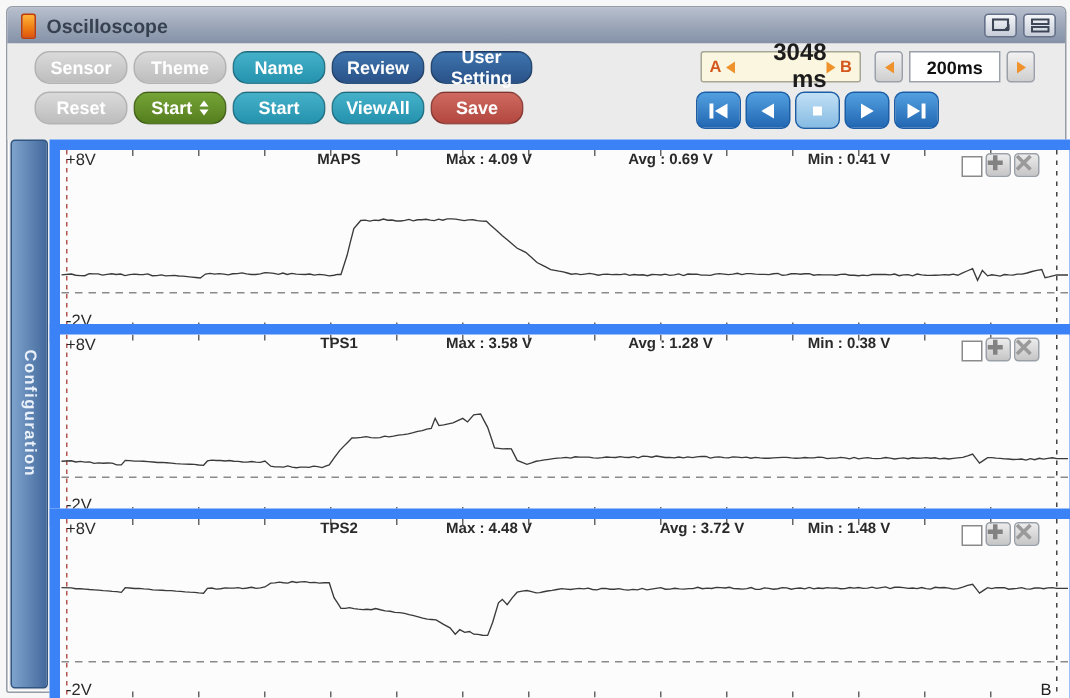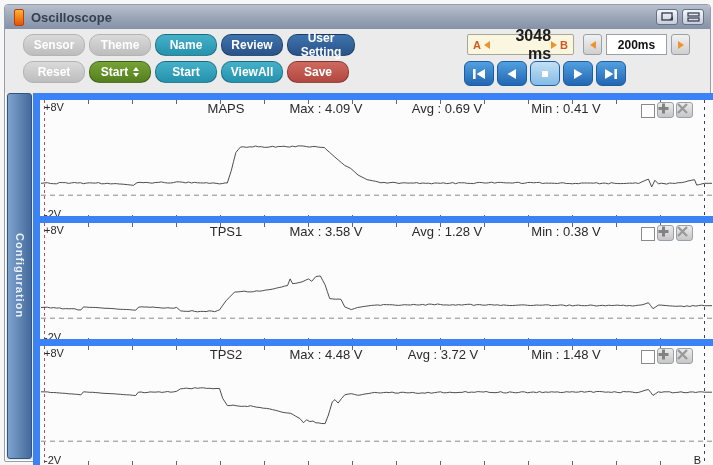--- a/index.html
+++ b/index.html
@@ -47,21 +47,21 @@
   .pb-btn{width:30px;height:25px;border:1px solid #1c5ea6;border-radius:6px;
     background:linear-gradient(#53a0e0,#2166b2);display:flex;align-items:center;justify-content:center;padding:0;cursor:pointer;}
   .pb-btn.active{background:linear-gradient(#c2e0f5,#85bbe3);}
   
   .sidebar{position:absolute;left:2px;top:88px;width:25px;height:366px;border:1px solid #2f5580;border-radius:3px;
     background:linear-gradient(90deg,#7ea3cd,#446a9d);display:flex;align-items:center;justify-content:center;box-sizing:border-box;}
   .sidebar span{writing-mode:vertical-rl;font-size:11px;font-weight:bold;color:#eaf1fa;letter-spacing:1px;}
   .channels{position:absolute;left:28px;top:88px;width:675px;height:367px;}
   .channel{position:absolute;left:0;width:673px;height:121px;border:7px solid #3b82f6;background:#fcfcfc;}
   .channel svg{position:absolute;left:0;top:0;}
-  .ch-label{position:absolute;top:1px;font-size:13px;color:#2a2a2a;white-space:nowrap;}
+  .ch-label{position:absolute;top:1px;font-size:10px;color:#2a2a2a;white-space:nowrap;font-weight:bold;}
   .centered{transform:translateX(-50%);}
   .scale{position:absolute;left:4px;font-size:11px;color:#2a2a2a;}
   .checkbox{position:absolute;left:601px;top:4px;width:12px;height:12px;background:#fff;border:1px solid #8a8a8a;cursor:pointer;}
   .mini-btn{position:absolute;top:2px;width:17px;height:16px;border:1px solid #9aa0a8;border-radius:3px;
     background:linear-gradient(#ececec,#c6c6c6);display:flex;align-items:center;justify-content:center;padding:0;cursor:pointer;}
   .b-label{position:absolute;right:12px;bottom:1px;font-size:11px;color:#222;}
 </style>
 </head>
 <body>
 
@@ -315,21 +315,21 @@
           <line x1="620.5" y1="115" x2="620.5" y2="119" stroke="#666" stroke-width="1"></line>
           <line x1="1" y1="95.2" x2="672" y2="95.2" stroke="#8a8a8a" stroke-width="1" stroke-dasharray="5 4"></line>
           <line x1="4.5" y1="0" x2="4.5" y2="119" stroke="#b5554f" stroke-width="1" stroke-dasharray="3 3"></line>
           <line x1="664.5" y1="0" x2="664.5" y2="119" stroke="#444444" stroke-width="1" stroke-dasharray="3 4"></line>
           <path d="M1,45.8L7.5,45.9L10.6,46.5L13.6,46.5L16.6,46.7L19.7,47.0L22.7,47.2L25.7,47.4L28.8,47.8L31.8,47.9L34.8,48.2L37.8,48.4L40.9,48.9L43.5,45.8L46.5,46.0L49.6,46.3L52.7,46.3L55.8,46.6L58.8,46.8L61.9,47.2L65.0,47.4L68.0,47.5L71.1,47.7L74.2,47.8L77.2,48.1L80.3,48.3L83.4,48.6L86.5,48.8L89.5,48.9L92.6,49.3L95.7,49.5L98.3,46.2L101.2,46.0L104.2,46.7L107.1,46.5L110.1,45.9L113.0,46.1L115.9,46.1L118.9,45.8L121.8,46.4L124.8,46.0L127.7,45.5L130.7,46.2L133.6,45.9L136.6,45.3L140.5,42.8L143.3,42.6L146.2,42.1L149.0,42.5L151.9,42.7L154.7,41.7L157.6,42.3L160.4,41.9L163.5,41.8L166.6,42.4L169.8,42.3L172.9,42.7L176.0,42.5L179.5,42.5L182.7,52.4L185.0,55.9L187.3,59.5L190.2,59.6L193.0,59.1L195.9,59.7L198.8,60.1L201.7,60.4L204.6,60.2L207.5,60.5L210.4,59.7L213.6,60.5L216.8,61.2L220.1,61.5L223.3,62.2L226.5,62.4L229.7,62.9L232.7,63.7L235.8,64.4L238.8,65.2L241.8,66.1L244.9,66.7L247.8,67.0L250.7,67.3L253.2,68.7L255.7,70.2L260.0,72.6L263.5,76.8L266.5,73.8L269.8,75.6L273.0,75.0L275.8,76.8L278.7,76.9L281.7,77.5L285.1,77.6L288.4,69.0L292.3,55.9L294.9,53.6L298.1,57.1L301.6,52.4L304.8,48.8L308.1,48.1L311.3,47.7L314.4,48.4L317.4,49.2L319.9,49.1L322.4,48.5L325.0,48.0L328.1,47.6L331.3,47.0L334.5,46.4L337.4,46.7L340.4,47.0L343.3,46.6L346.2,46.3L349.2,46.6L352.1,46.1L355.0,47.0L358.0,47.2L360.9,46.3L363.8,46.3L366.7,46.8L369.7,46.8L372.6,46.4L375.7,47.1L378.8,47.4L381.9,46.9L385.0,47.2L388.1,46.3L391.2,47.2L394.3,46.7L397.4,46.2L400.5,45.8L403.6,46.8L406.7,46.7L409.8,46.2L412.9,46.6L416.0,46.7L419.1,46.4L422.1,46.4L425.2,45.5L428.3,46.5L431.4,46.1L434.5,46.3L437.6,45.6L440.5,45.8L443.4,46.0L446.3,45.5L449.2,46.4L452.1,46.5L455.0,46.7L457.9,46.4L460.8,45.7L463.7,46.9L466.6,46.9L469.6,45.9L472.6,46.3L475.6,46.8L478.6,46.5L481.5,45.8L484.5,45.9L487.5,46.8L490.5,46.3L493.5,46.0L496.5,46.6L499.5,45.6L502.5,46.6L505.5,46.0L508.5,46.3L511.5,45.8L514.5,46.1L517.5,45.9L520.4,46.5L523.4,46.4L526.4,45.7L529.4,46.1L532.4,45.7L535.4,46.2L538.4,46.1L541.4,45.4L544.4,46.2L547.4,45.7L550.4,45.3L553.4,46.4L556.4,45.5L559.4,45.5L562.4,45.7L565.4,46.2L568.4,46.0L571.4,46.4L574.4,45.7L577.4,46.4L580.4,46.7L583.4,45.5L586.4,45.8L589.5,45.7L592.5,46.1L595.5,46.7L598.5,46.4L601.8,45.4L605.1,44.3L608.4,43.5L610.7,46.4L613.0,49.4L615.7,47.6L618.4,45.8L621.2,46.4L624.0,45.8L626.8,45.8L629.6,45.8L632.5,46.8L635.3,46.5L638.1,46.3L641.0,45.8L644.0,46.6L646.9,46.7L649.8,46.0L652.8,45.9L655.7,46.5L658.6,45.9L661.6,45.8L664.5,46.2L672,46.2" fill="none" stroke="#3a3a3a" stroke-width="0.9"></path>
         </svg>
         <span class="scale" style="top:1px">+8V</span>
         <span class="scale" style="bottom:1px">-2V</span>
         <span class="ch-label centered" style="left:186px">TPS2</span>
         <span class="ch-label centered" style="left:286px">Max : 4.48 V</span>
-        <span class="ch-label centered" style="left:403px">Avg : 3.72 V</span>
+        <span class="ch-label centered" style="left:428px">Avg : 3.72 V</span>
         <span class="ch-label centered" style="left:526px">Min : 1.48 V</span>
         <div class="checkbox"></div>
         <button class="mini-btn" style="left: 617px;">
           <svg width="11" height="11">
             <path d="M5.5 0.5 V10.5 M0.5 5.5 H10.5" stroke="#828282" stroke-width="3"></path>
           </svg>
         </button>
         <button class="mini-btn" style="left: 636px;">
           <svg width="11" height="11">
             <path d="M1 1 L10 10 M10 1 L1 10" stroke="#9a9a9a" stroke-width="2.4"></path>

